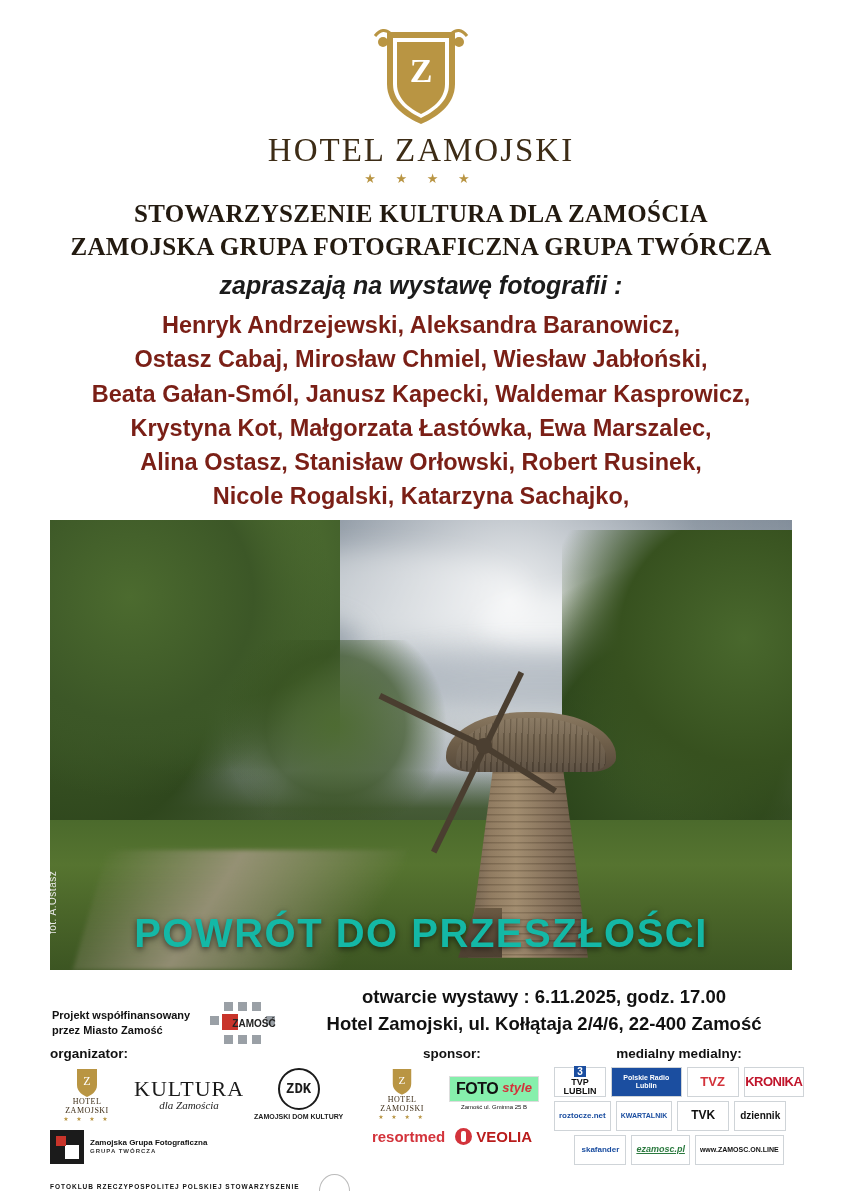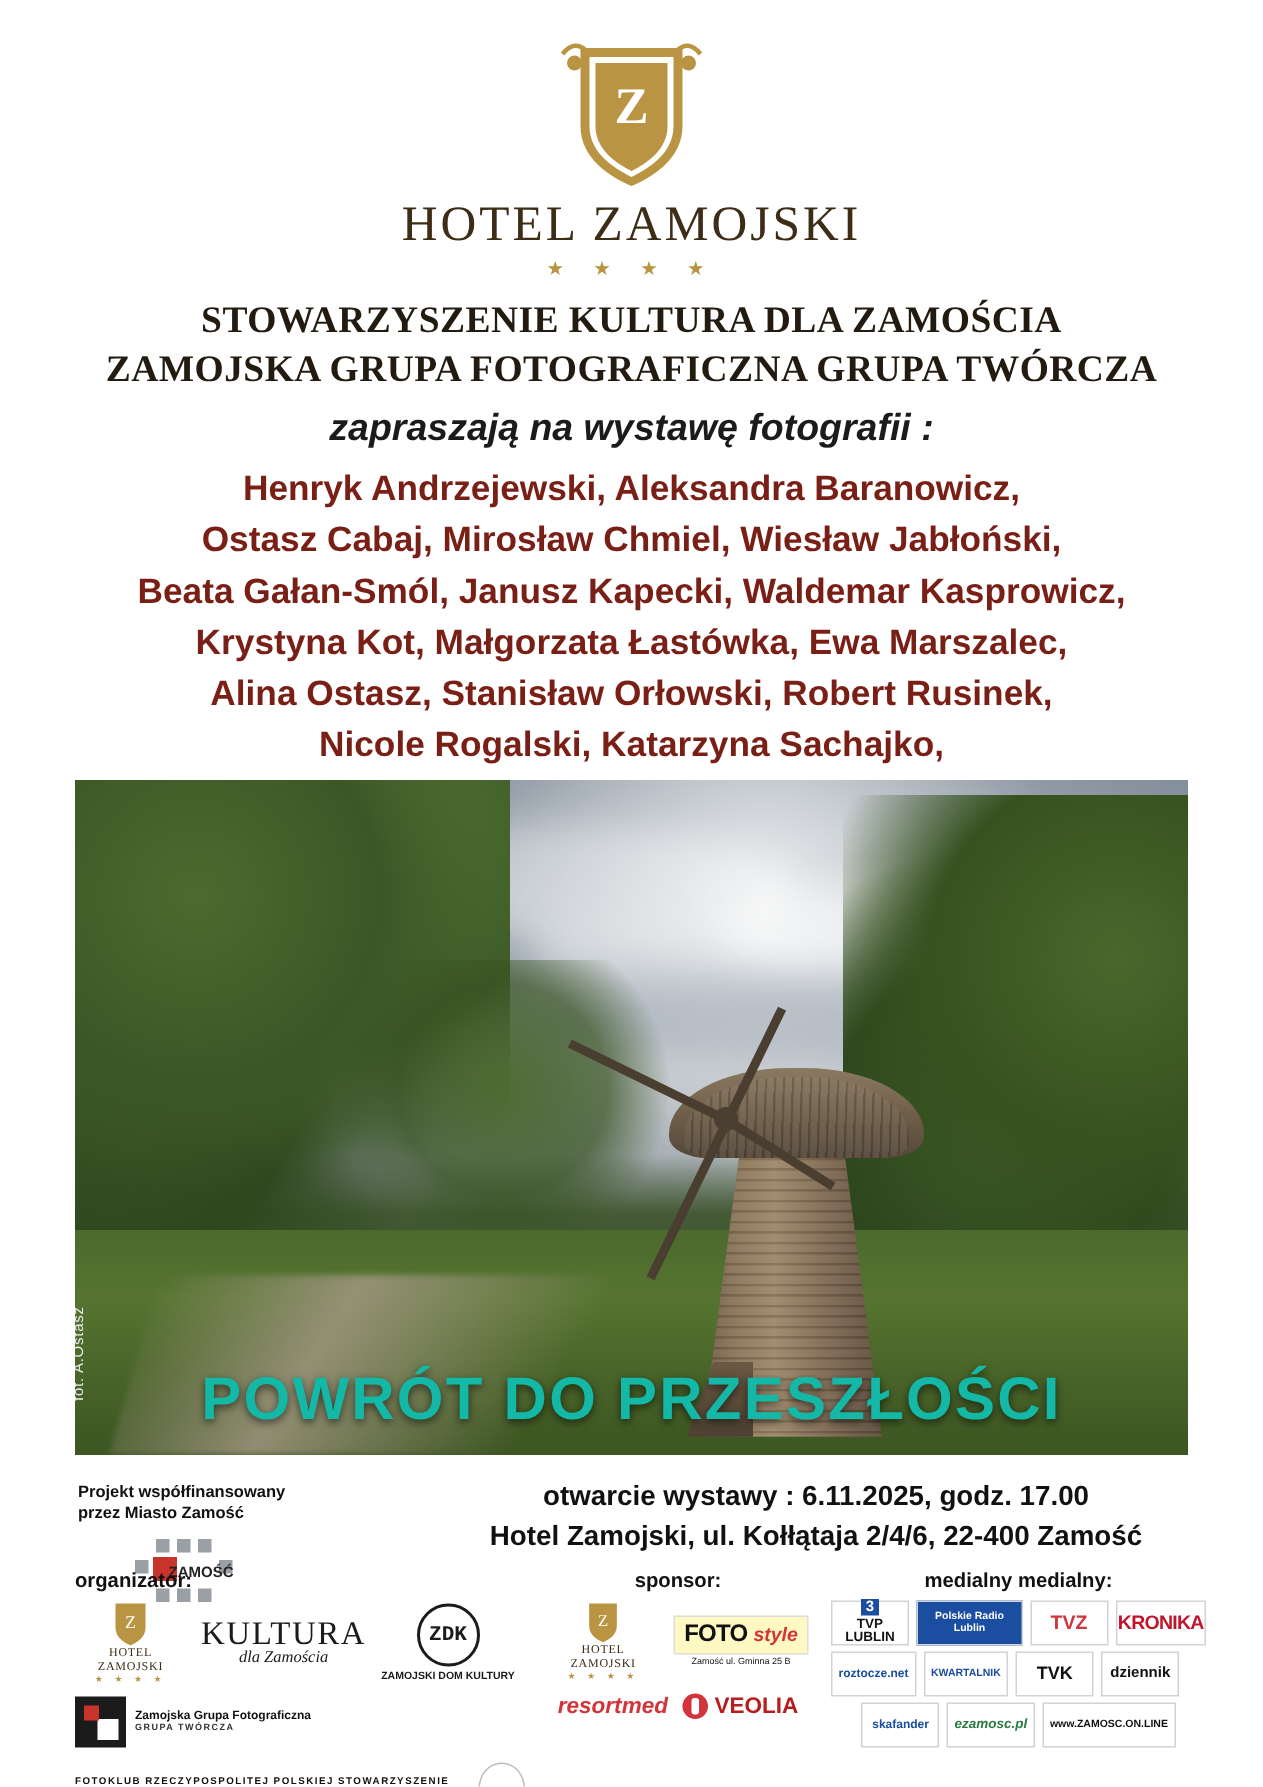--- a/index.html
+++ b/index.html
@@ -232,25 +232,24 @@
   }
 
   
   .info-row {
     position: relative;
     margin-top: 10px;
     height: 62px;
   }
   .cofin {
     position: absolute;
-    left: 52px; top: 8px;
+    left: 52px; top: 20px;
     display: flex;
     align-items: center;
     gap: 8px;
-    flex-direction: column;
   }
   .cofin-text {
     font-size: 11px;
     font-weight: bold;
     color: #111;
     line-height: 1.3;
   }
   .zamosc-logo {
     position: relative;
     width: 86px;
@@ -339,30 +338,30 @@
     position: absolute; right: 5px; bottom: 5px; width: 14px; height: 14px; background: #fff;
   }
   .zgf-text { font-size: 8px; font-weight: bold; line-height: 1.25; color: #111; }
   .zgf-text .sub { font-size: 6px; font-weight: bold; letter-spacing: 1px; color: #333; }
 
   .fotoklub { display: flex; align-items: center; gap: 6px; }
   .fotoklub-text { font-size: 6.5px; font-weight: bold; line-height: 1.4; letter-spacing: 1px; color: #111; }
   .pl-flag { width: 34px; height: 34px; border-radius: 50%; background: linear-gradient(180deg,#ffffff 0 50%, #d3333b 50% 100%); border: 1px solid #bbb; }
 
   .foto-pl {
-    background: #fef9c3;
+    background: #86efac;
     border: 1px solid #ddd;
     padding: 3px 6px;
-    display: flex; align-items: center; gap: 4px;
+    display: flex; gap: 4px;
   }
   .foto-pl .f1 { font-size: 16px; font-weight: bold; color: #111; letter-spacing: -0.5px; }
   .foto-pl .f2 { font-size: 13px; font-weight: bold; color: #d3333b; font-style: italic; }
   .foto-pl-sub { font-size: 6px; color: #111; text-align: center; margin-top: 2px; }
 
-  .resortmed { color: #1a3a8f; font-weight: bold; font-size: 15px; font-style: italic; }
+  .resortmed { color: #1a3a8f; font-weight: bold; font-size: 15px; }
   .resortmed span { color: #d3333b; }
   .veolia { display: flex; align-items: center; gap: 4px; font-size: 15px; font-weight: bold; color: #b91c1c; }
   .veolia .dot { width: 17px; height: 17px; border-radius: 50%; background: #d3333b; position: relative; }
   .veolia .dot:after { content: ""; position: absolute; left: 6px; top: 3px; width: 5px; height: 11px; background: #fff; border-radius: 2px; }
 
   
   .media-grid { display: flex; flex-direction: column; gap: 4px; }
   .media-line { display: flex; gap: 5px; align-items: center; }
   .tile {
     height: 30px;
@@ -378,21 +377,21 @@
   .tile.tvp { flex-direction: column; }
   .tile.tvp .b { background: #1b4ea0; color: #fff; padding: 0 3px; font-size: 10px; }
   .tile.blue { background: #1b4ea0; color: #fff; font-size: 7px; }
   .tile.tvz { color: #d3333b; font-size: 13px; }
   .tile.kronika { color: #c0152b; font-size: 13px; letter-spacing: -0.5px; }
   .tile.roztocze { color: #1b4ea0; font-size: 8px; }
   .tile.kwartalnik { color: #1b4ea0; font-size: 7px; }
   .tile.tvk { color: #111; font-size: 12px; }
   .tile.dziennik { color: #111; font-size: 10px; }
   .tile.skafander { color: #1b4ea0; font-size: 8px; }
-  .tile.ezamosc { color: #2b7a3f; font-size: 9px; font-style: italic; }
+  .tile.ezamosc { color: #2b7a3f; font-size: 9px; font-style: italic; text-decoration: underline; }
   .tile.zamoscon { color: #111; font-size: 7px; }
 </style>
 </head>
 <body>
 
 <div class="poster">
 
   <div class="logo-block">
     <div class="crest">
       <svg width="96" height="104" viewBox="0 0 96 104">

